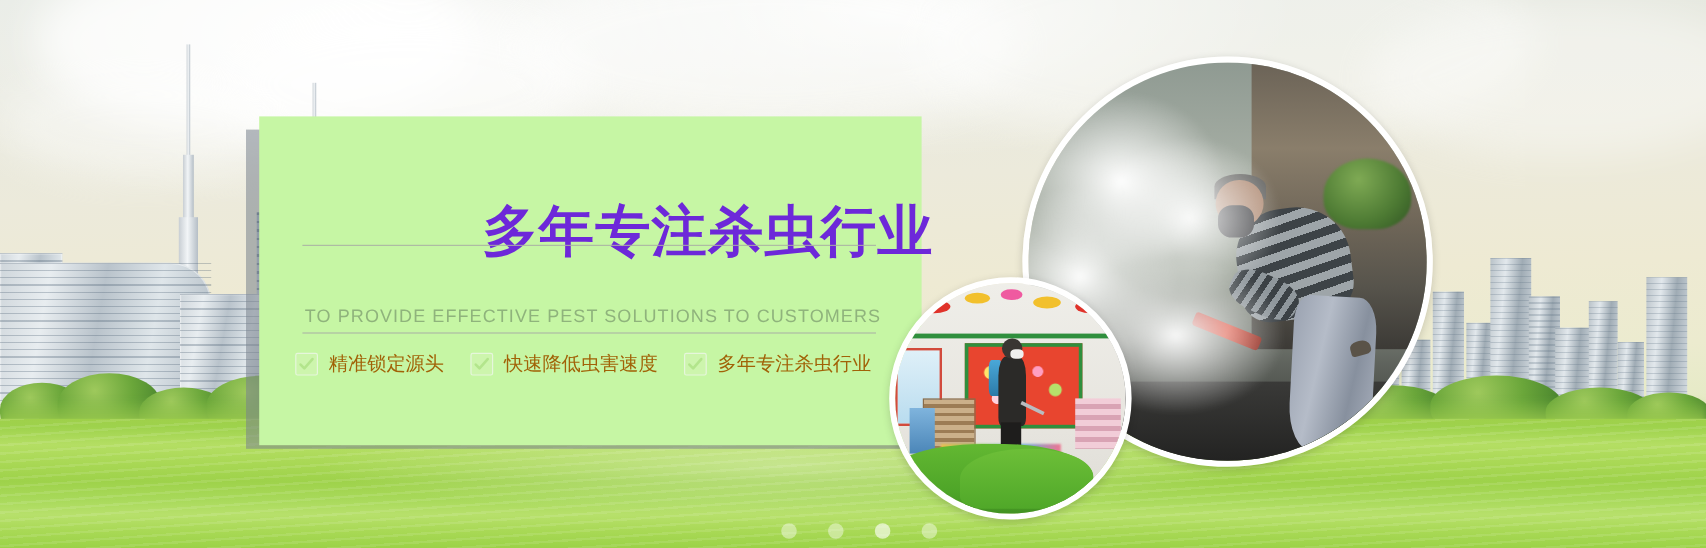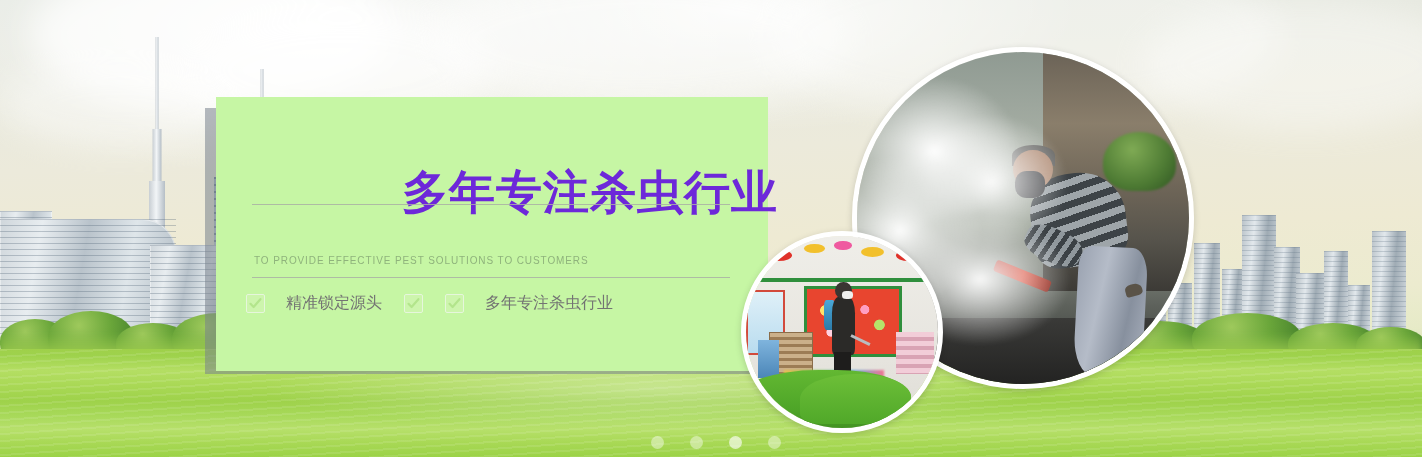--- a/index.html
+++ b/index.html
@@ -121,31 +121,31 @@
   .divider{position:absolute;left:36px;width:478px;height:1px;background:#a9b0a4;opacity:.85;}
   .div1{top:107px;}
   .div2{top:180px;}
 
   .headline-orange{
     position:absolute;left:36px;top:116px;
     font-size:37px;font-weight:bold;line-height:1;color:#f04a1e;letter-spacing:2px;white-space:nowrap;
   }
   .subline-en{
     position:absolute;left:38px;top:158px;
-    font-size:10px;letter-spacing:.9px;color:#8fb37c;white-space:nowrap;
+    font-size:15px;letter-spacing:.9px;color:#8fb37c;white-space:nowrap;
   }
 
   .features{position:absolute;left:30px;top:196px;display:flex;align-items:center;gap:22px;}
   .feat{display:flex;align-items:center;gap:9px;}
   .check-box{
     width:17px;height:17px;border:1px solid #e6f6dc;background:#cdf5ad;
     border-radius:2px;position:relative;flex:0 0 auto;
   }
   .check-box svg{position:absolute;left:1px;top:1px;}
-  .feat-label{font-size:16px;color:#737373;white-space:nowrap;margin-left:12px;}
+  .feat-label{font-size:16px;color:#a16207;white-space:nowrap;}
 
   
   .circle{
     position:absolute;border-radius:50%;overflow:hidden;
     border:5px solid #ffffff;box-sizing:border-box;
     box-shadow:0 2px 7px rgba(0,0,0,.16);
   }
   .circle-big{left:852px;top:47px;width:342px;height:342px;}
   .circle-small{left:741px;top:231px;width:202px;height:202px;}
 
@@ -394,20 +394,21 @@
           </span>
           <span class="feat-label">精准锁定源头</span>
         </div>
 
         <div class="feat">
           <span class="check-box">
             <svg width="15" height="15" viewBox="0 0 15 15" aria-hidden="true">
               <path d="M2.5 7.8 L5.6 11 L12.4 3.2" fill="none" stroke="#b3e58c" stroke-width="2.2" stroke-linecap="round" stroke-linejoin="round"></path>
             </svg>
           </span>
+          <span class="feat-label">快速降低虫害速度</span>
         </div>
 
         <div class="feat">
           <span class="check-box">
             <svg width="15" height="15" viewBox="0 0 15 15" aria-hidden="true">
               <path d="M2.5 7.8 L5.6 11 L12.4 3.2" fill="none" stroke="#b3e58c" stroke-width="2.2" stroke-linecap="round" stroke-linejoin="round"></path>
             </svg>
           </span>
           <span class="feat-label">多年专注杀虫行业</span>
         </div>

